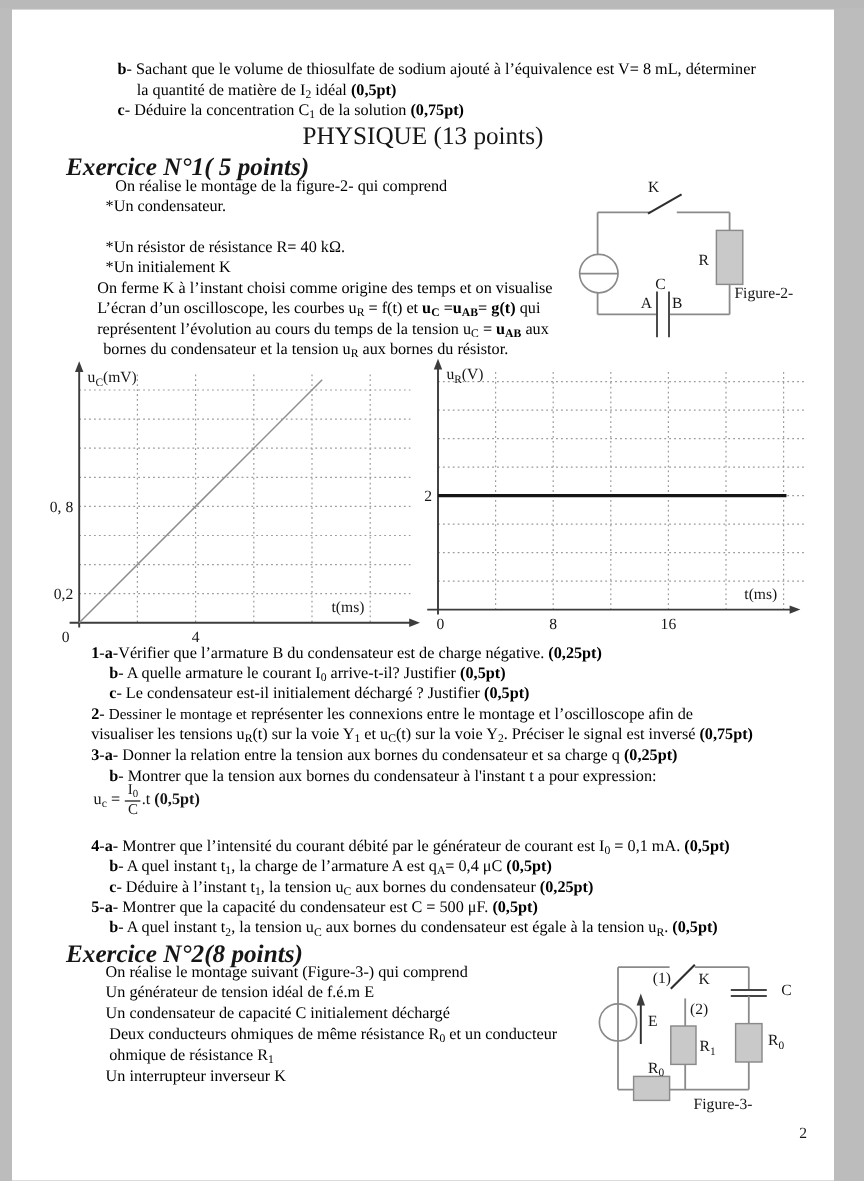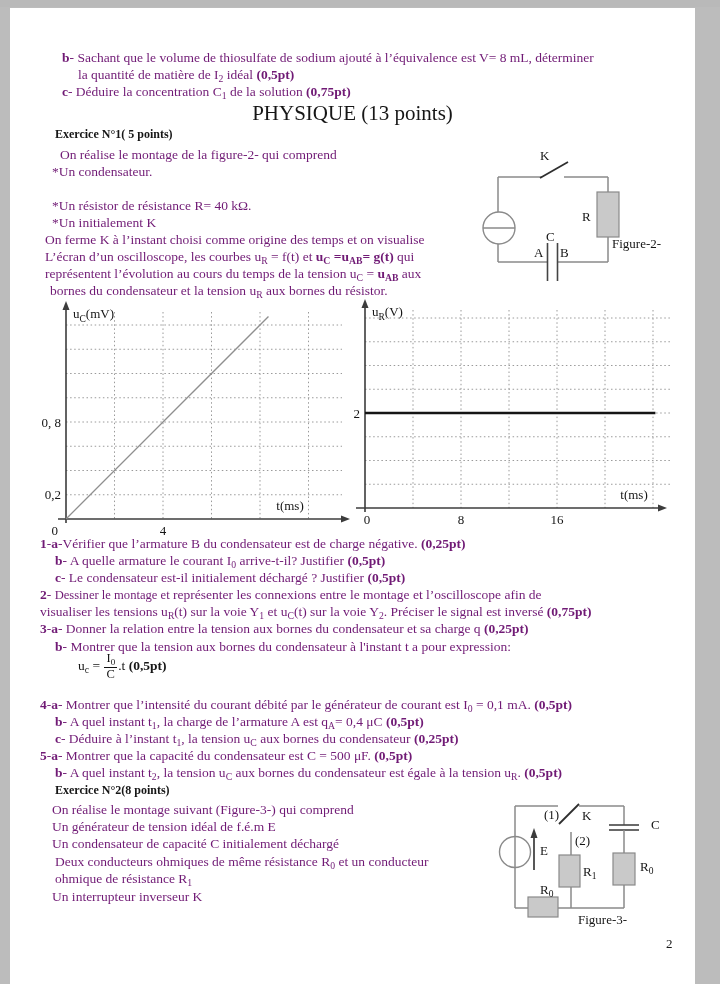--- a/index.html
+++ b/index.html
@@ -1,25 +1,25 @@
 <!DOCTYPE html>
 <html><head>
 <meta charset="utf-8">
 <style>
   html,body{margin:0;padding:0;background:#bcbcbc;}
   #stage{position:relative;width:720px;height:984px;overflow:hidden;background:#bcbcbc;
          font-family:"Liberation Serif",serif;color:#161616;}
   .paper{position:absolute;left:10px;top:8px;width:685px;height:976px;background:#ffffff;}
-  .ln{position:absolute;font-size:13.5px;line-height:15px;white-space:nowrap;color:#701a75;}
+  .ln{position:absolute;font-size:13.5px;line-height:15px;white-space:nowrap;color:#000000;margin-left:36px;}
   .b{font-weight:bold}
   .sub{vertical-align:-0.28em;font-size:0.72em}
   .sans{font-family:Liberation Serif, serif;font-size:12.6px}
   .title{position:absolute;left:10px;top:101px;width:685px;text-align:center;
          font-size:21px;white-space:nowrap;}
-  .exh{position:absolute;font-weight:bold;font-size:12px;white-space:nowrap;}
+  .exh{position:absolute;font-weight:bold;font-style:italic;font-size:21px;white-space:nowrap;}
   .pagenum{position:absolute;left:666px;top:936px;font-size:13px;}
   .formula{position:absolute;left:78px;top:652px;font-size:13.5px;}
   .formula .frac{display:inline-block;text-align:center;vertical-align:middle;
                  line-height:1.1;font-size:12.5px;margin:0 1px;}
   .formula .num{display:block;border-bottom:1px solid #111;padding:0 2px;}
   .formula .den{display:block;}
   svg{position:absolute;overflow:visible;}
   .grid{stroke:#9a9a9a;stroke-width:1;stroke-dasharray:1.5 2.6;}
   .axis{stroke:#3c3c3c;stroke-width:1.6;}
   .axisfill{fill:#3c3c3c;}

